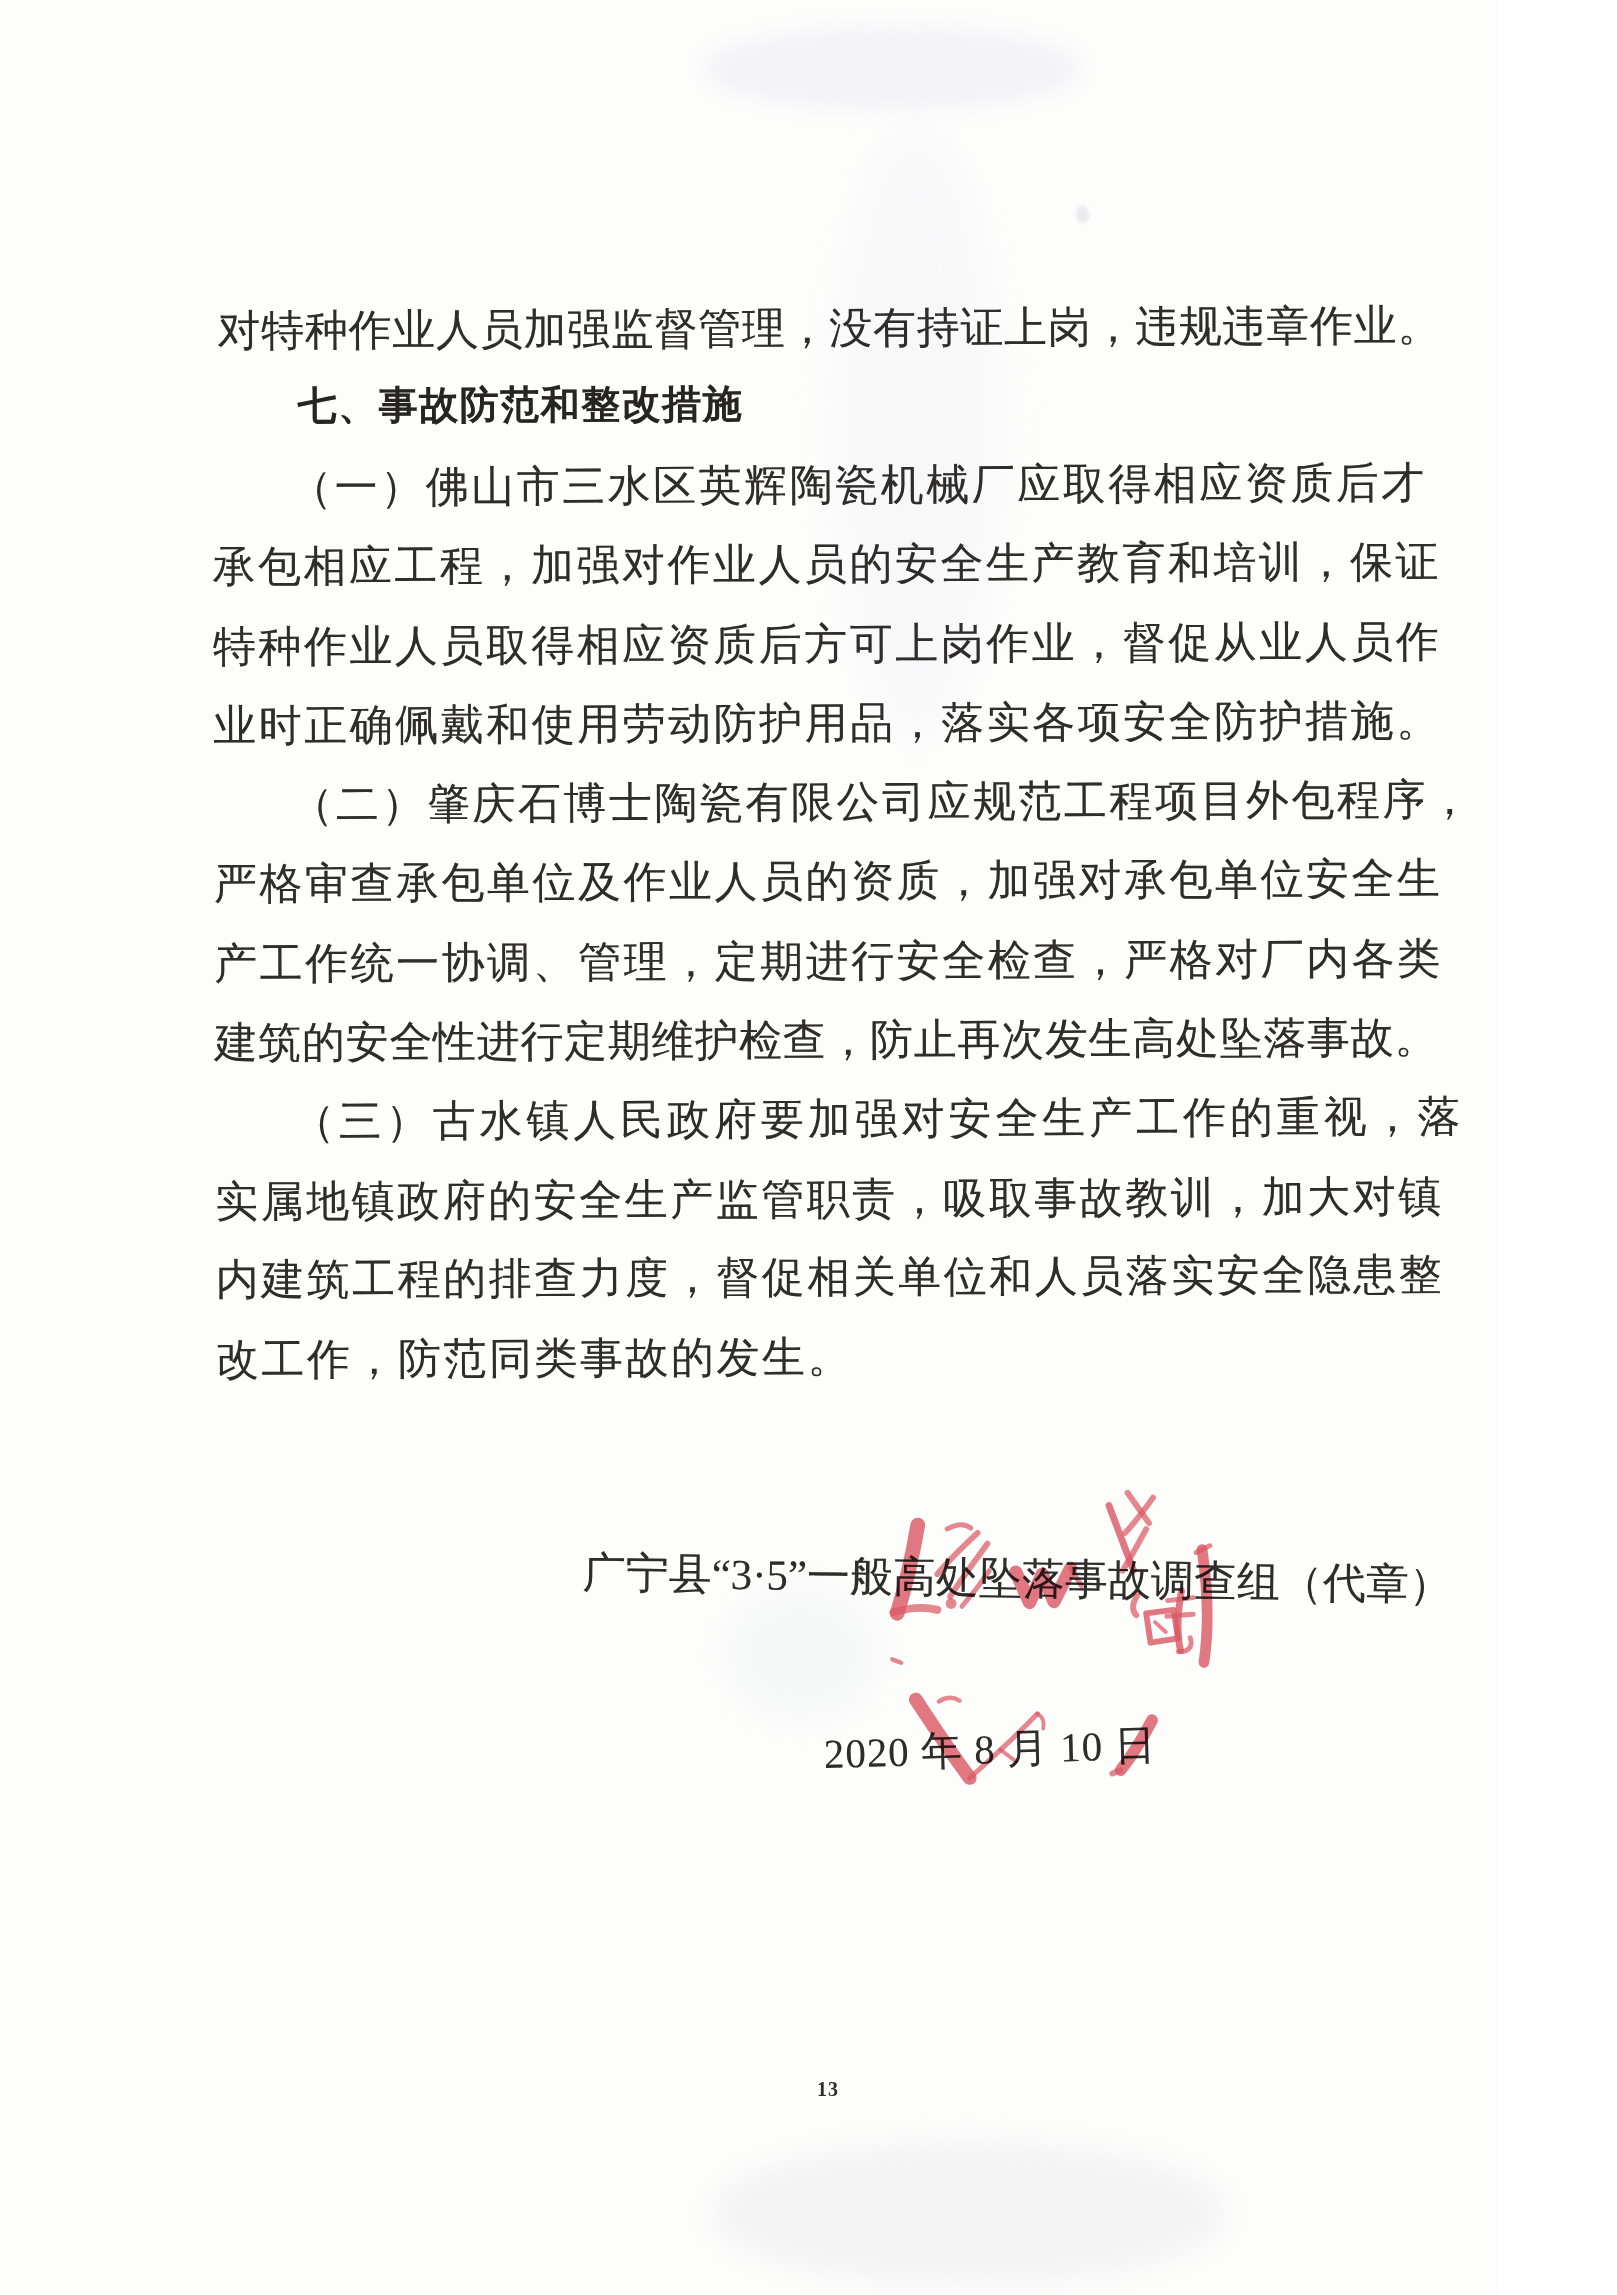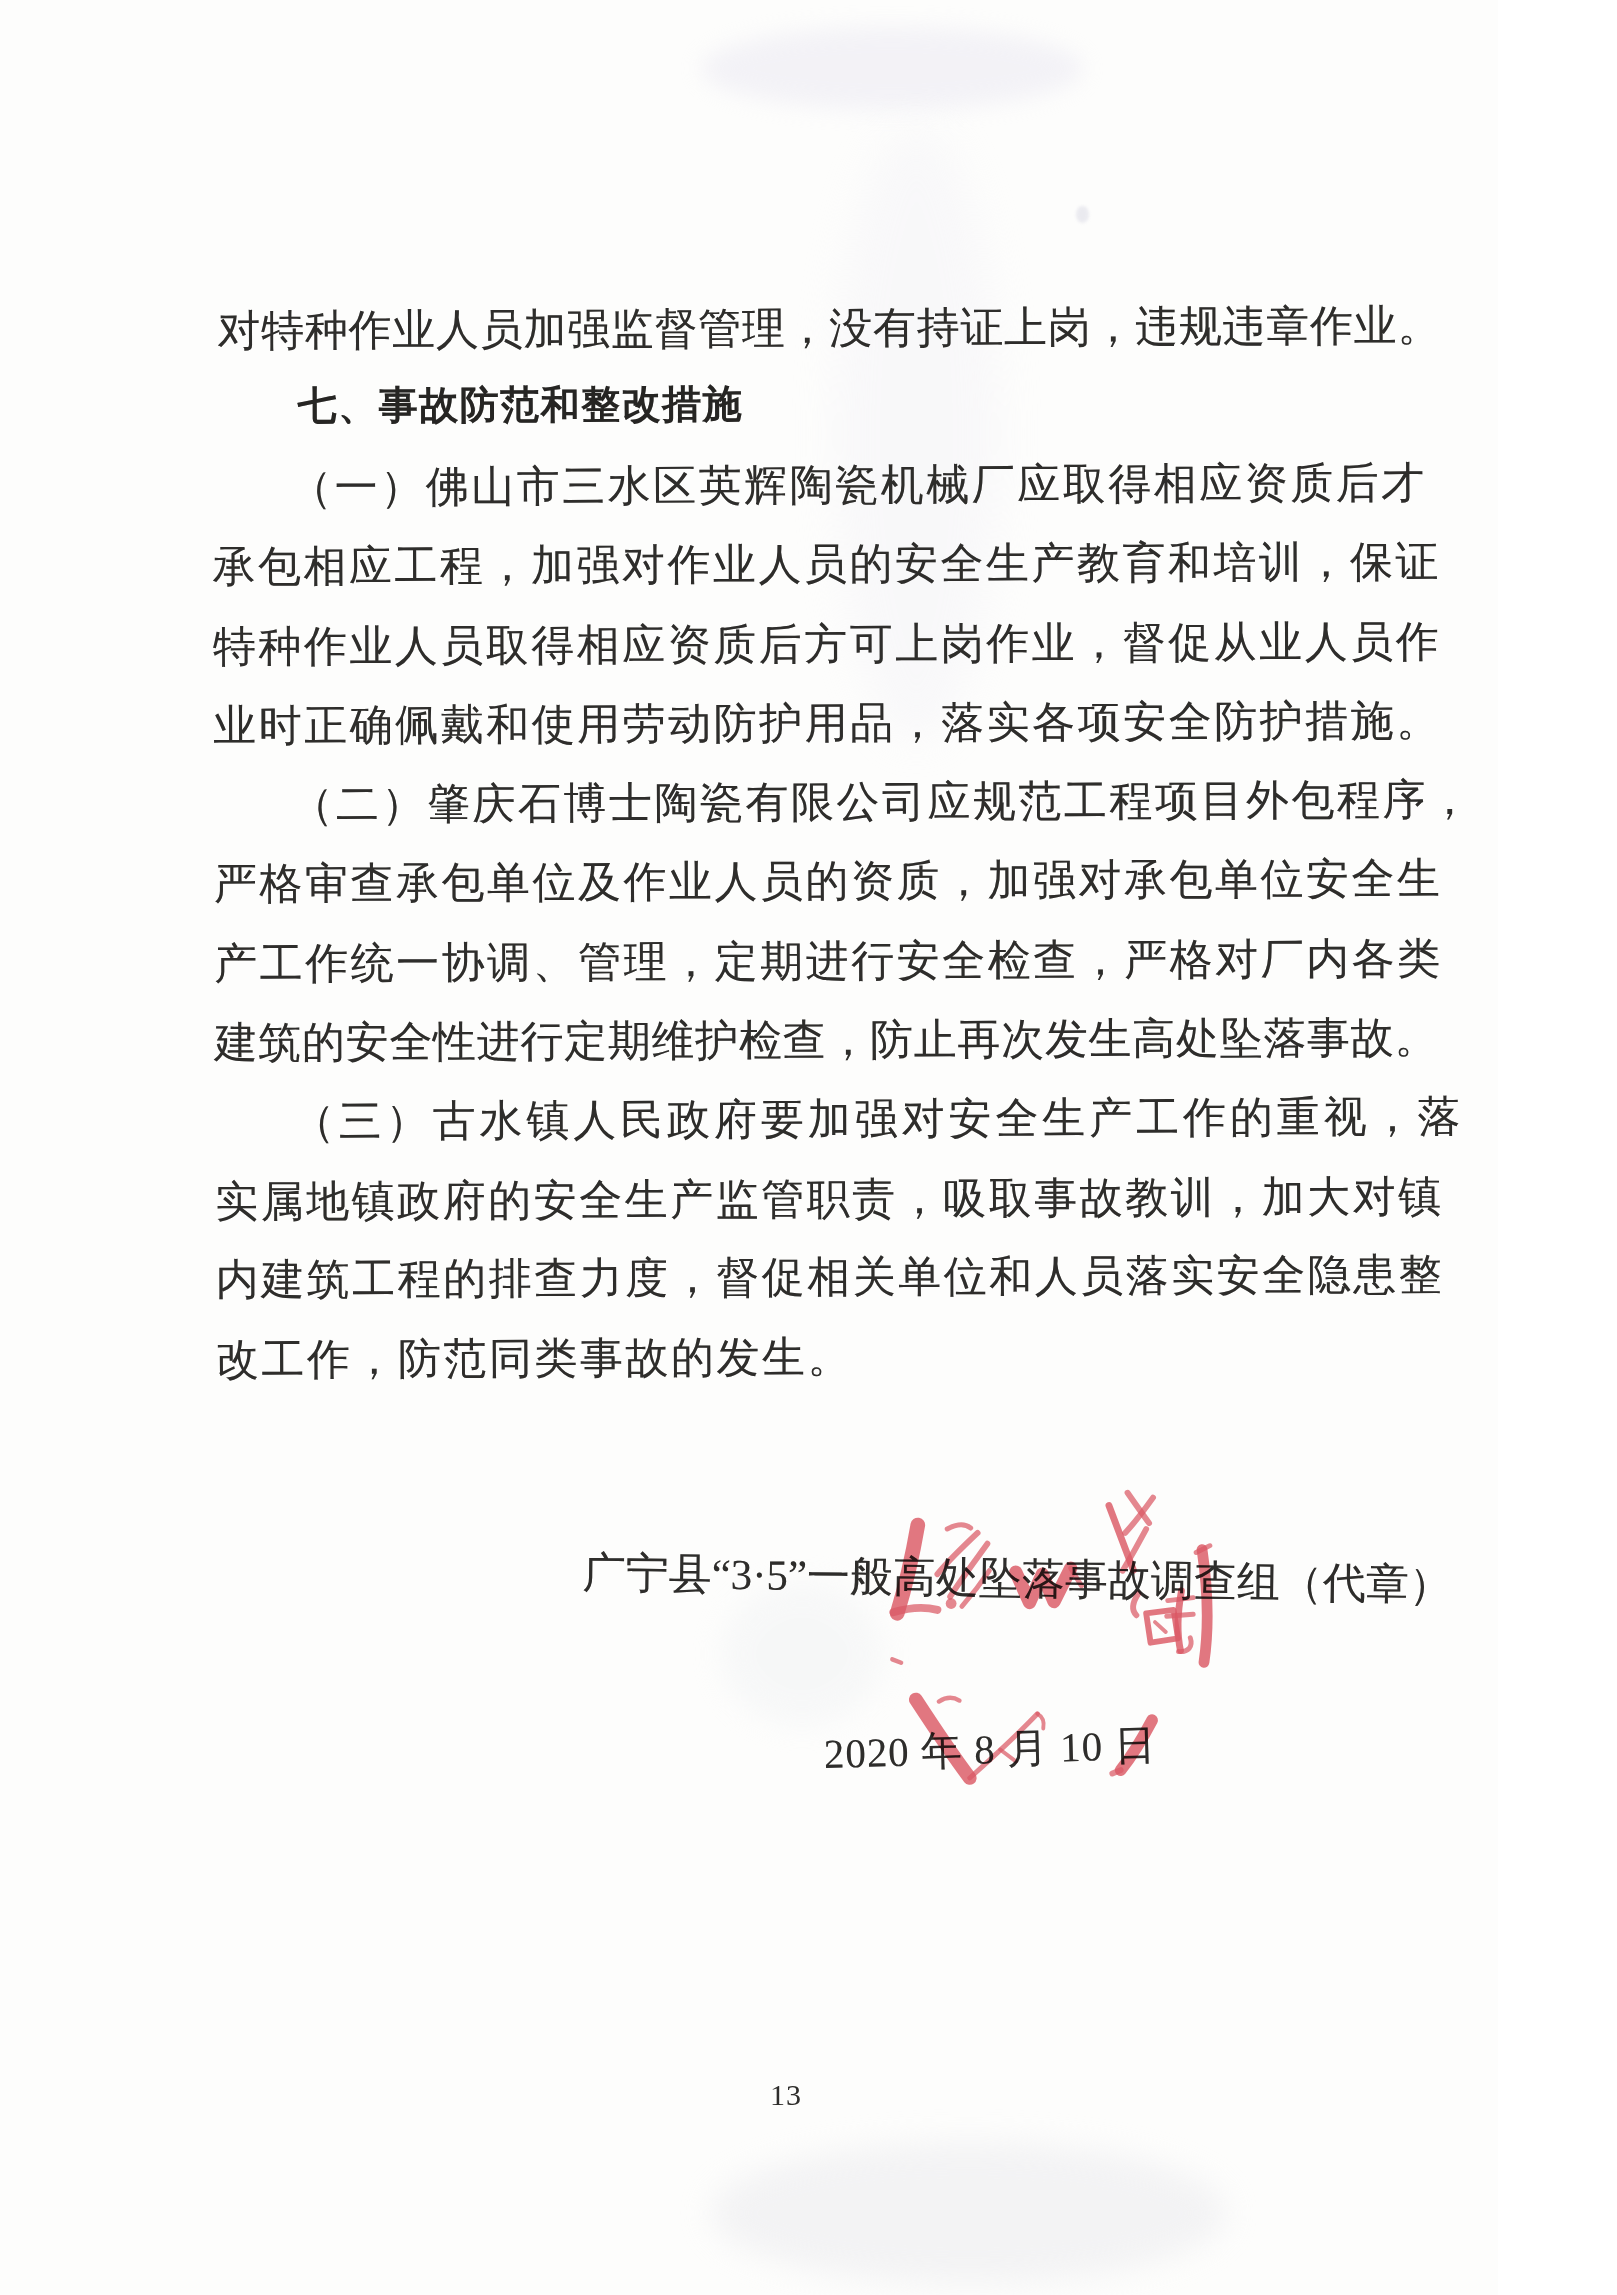--- a/index.html
+++ b/index.html
@@ -56,23 +56,24 @@
     letter-spacing: 1px;
     white-space: nowrap;
     transform: rotate(-1.6deg);
     transform-origin: left top;
     text-shadow: 0 0 0.5px rgba(46,45,43,0.35);
   }
   .pageno {
     position: absolute;
     left: 770px; top: 2078px;
     width: 69px;
-    text-align: left;
-    font-size: 30px;
+    text-align: right;
+    font-size: 20px;
     letter-spacing: 1px;
+    font-weight: bold;
   }
   
   .stamp-svg {
     position: absolute;
     inset: 0;
     pointer-events: none;
     mix-blend-mode: multiply;
   }
   .stamp-svg path, .stamp-svg circle {
     stroke: var(--stamp-red, #dd5a66);

